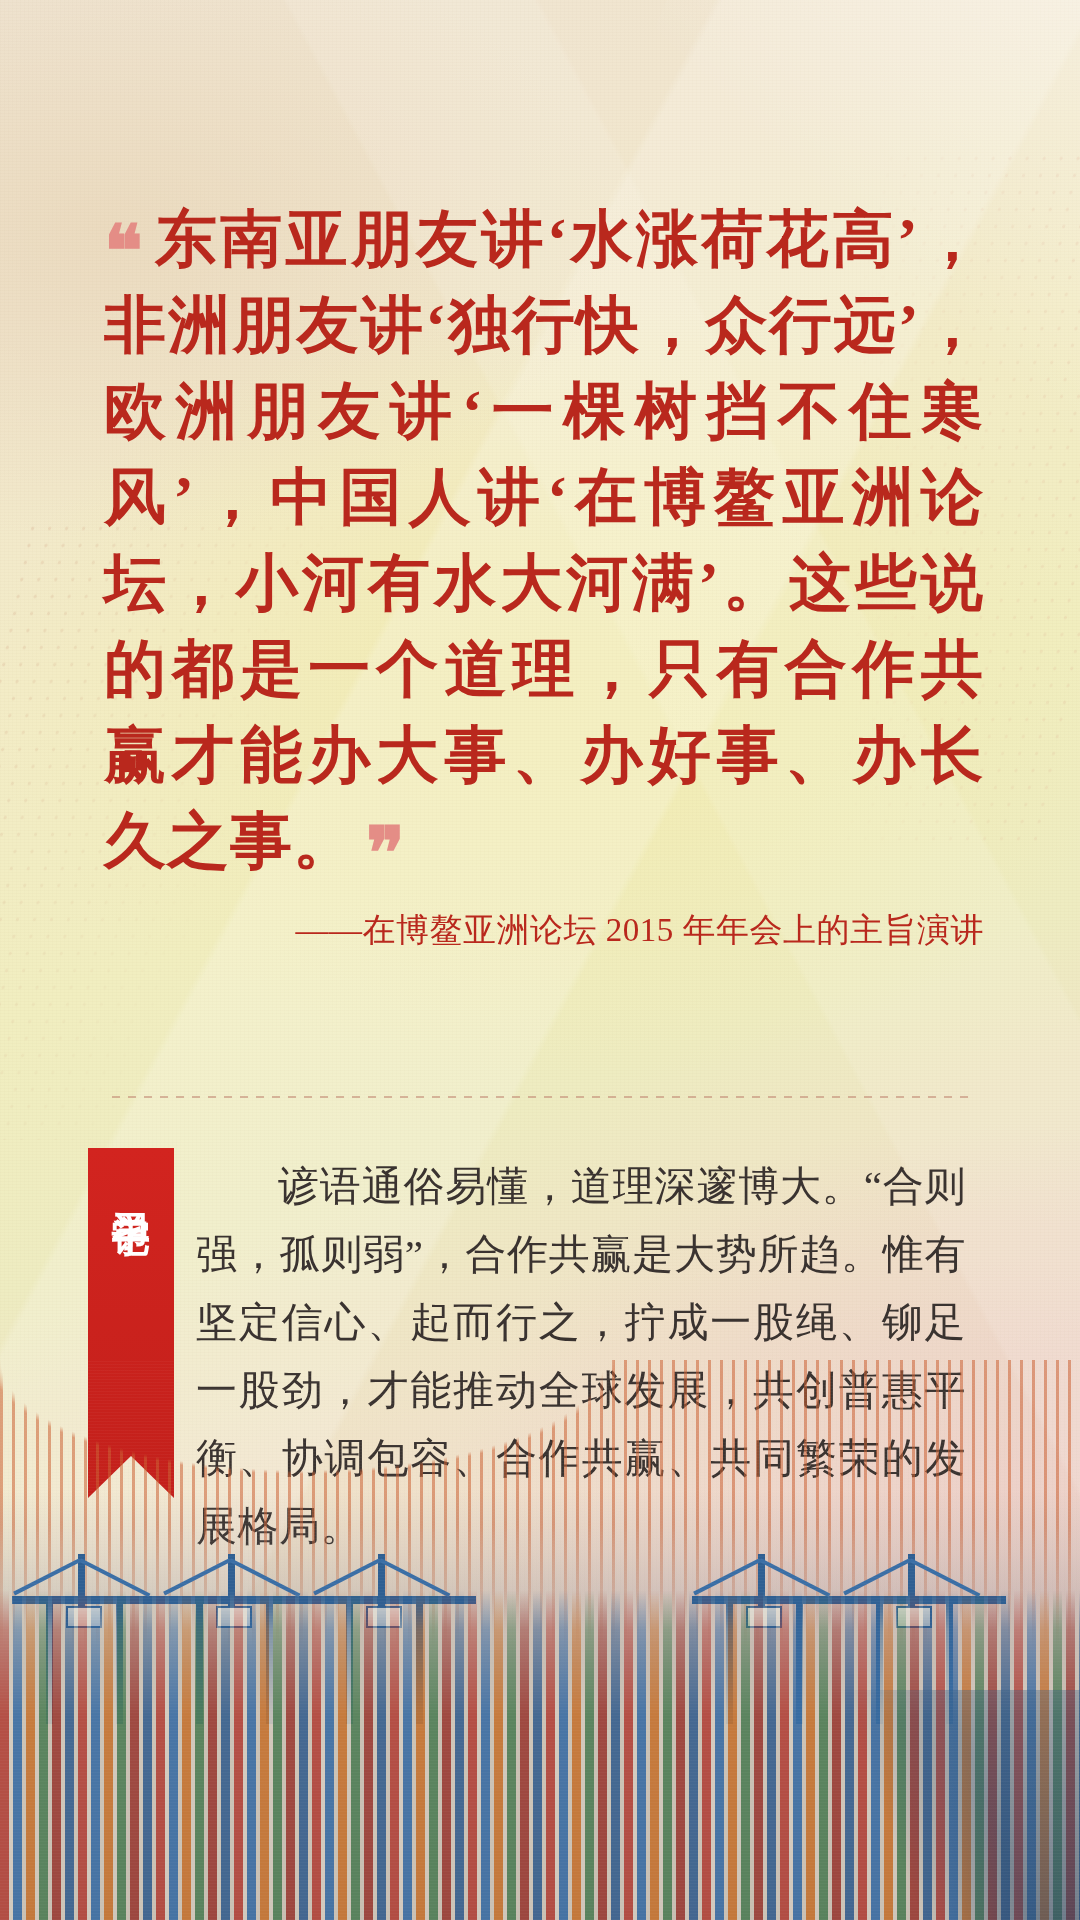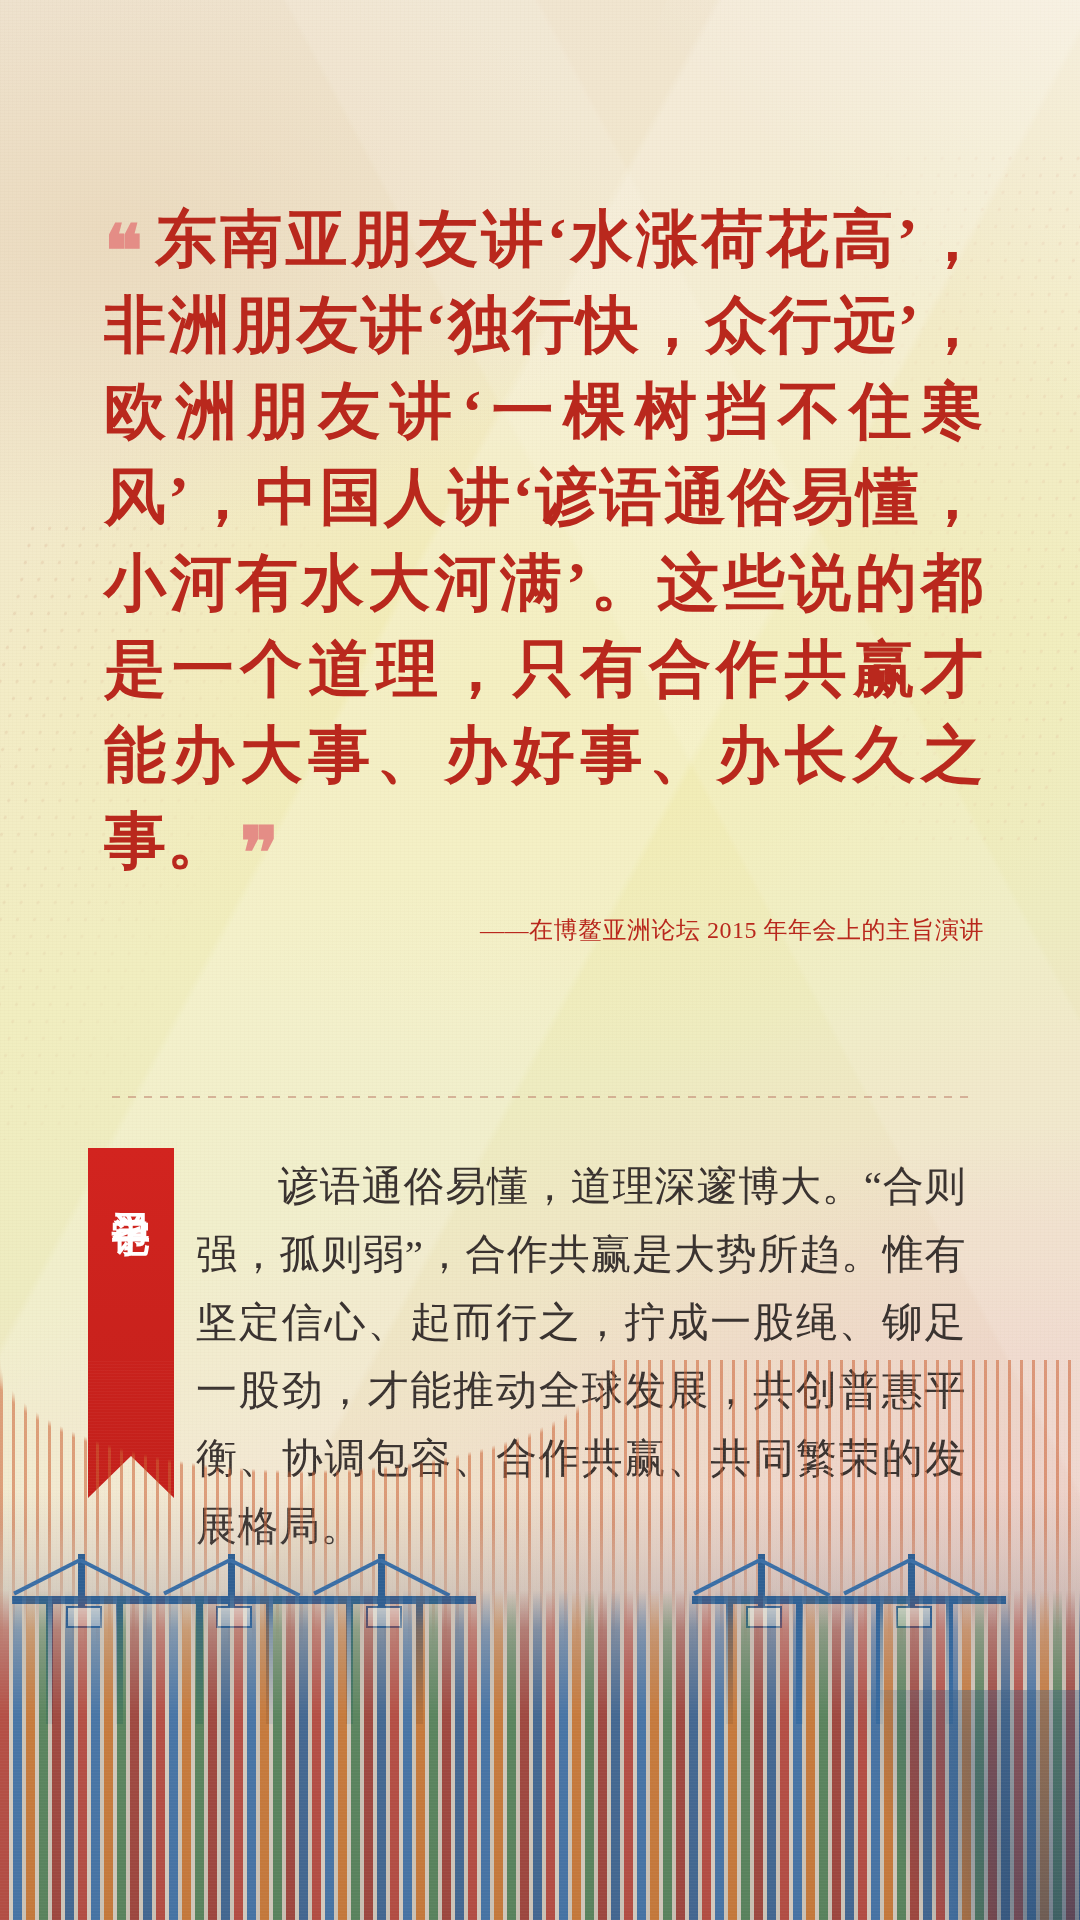--- a/index.html
+++ b/index.html
@@ -101,21 +101,21 @@
     font-size: 72px;
     line-height: 0;
     position: relative;
   }
   .qmark-open { top: 16px; margin-right: 14px; letter-spacing: -4px; }
   .qmark-close { top: 16px; margin-left: 10px; letter-spacing: -4px; }
 
   .quote-source {
     margin: 22px 0 0 0;
     color: #b9281d;
-    font-size: 24px;
+    font-size: 33px;
     line-height: 48px;
     text-align: right;
     letter-spacing: .5px;
   }
 
   
   .divider {
     position: absolute;
     left: 112px;
     top: 1096px;
@@ -275,21 +275,21 @@
 
   <div class="bg-wash"></div>
   <div class="bg-diag"></div>
   <div class="bg-paper"></div>
   <div class="bg-corner-tr"></div>
   <div class="bg-dots-left"></div>
   <div class="bg-dots-right"></div>
 
   <div class="quote-wrap">
     <p class="quote-text">
-      <span class="qmark qmark-open">❝</span><span>东南亚朋友讲‘水涨荷花高’，非洲朋友讲‘独行快，众行远’，欧洲朋友讲‘一棵树挡不住寒风’，中国人讲‘谚语通俗易懂，小河有水大河满’。这些说的都是一个道理，只有合作共赢才能办大事、办好事、办长久之事。</span><span class="qmark qmark-close">❞</span>
+      <span class="qmark qmark-open">❝</span><span>东南亚朋友讲‘水涨荷花高’，非洲朋友讲‘独行快，众行远’，欧洲朋友讲‘一棵树挡不住寒风’，中国人讲‘在博鳌亚洲论坛，小河有水大河满’。这些说的都是一个道理，只有合作共赢才能办大事、办好事、办长久之事。</span><span class="qmark qmark-close">❞</span>
     </p>
     <p class="quote-source">——在博鳌亚洲论坛 2015 年年会上的主旨演讲</p>
   </div>
 
   <div class="divider"></div>
 
   <div class="ribbon">
     <span class="ribbon-text">学习手记</span>
   </div>
 

